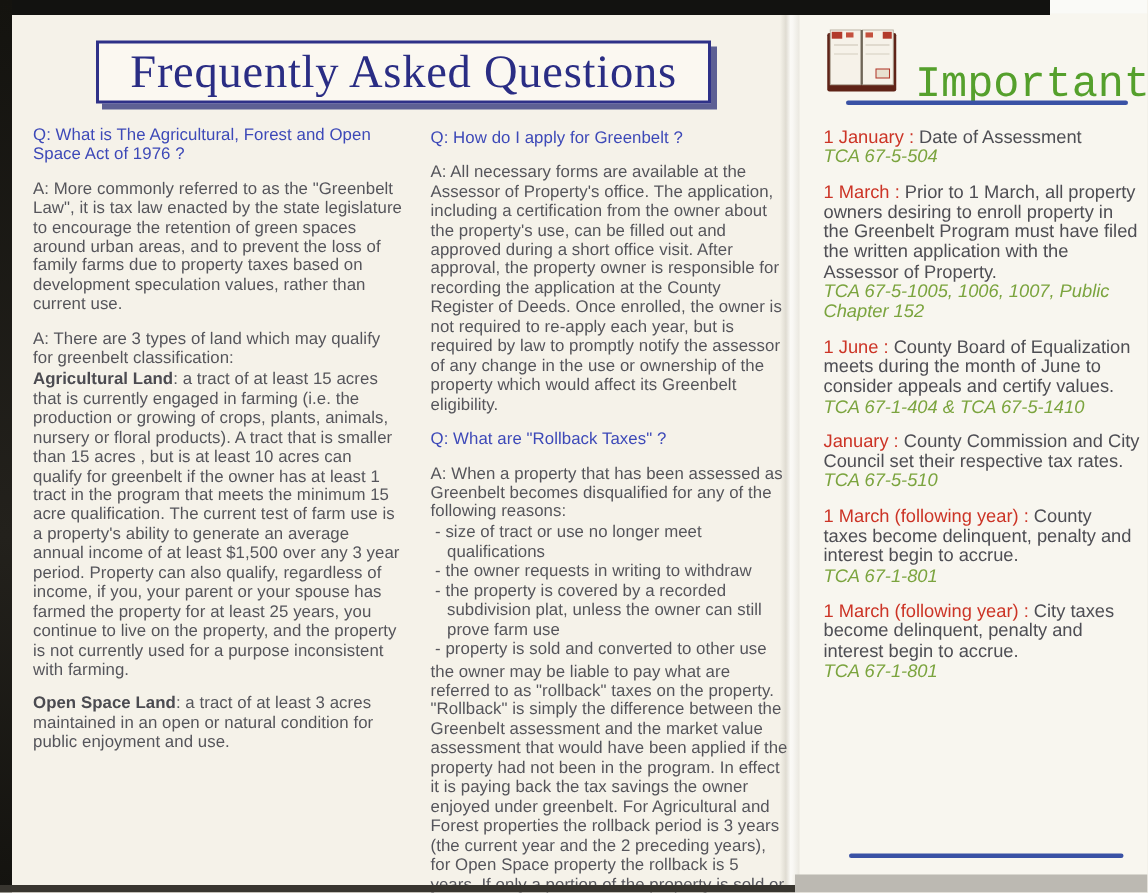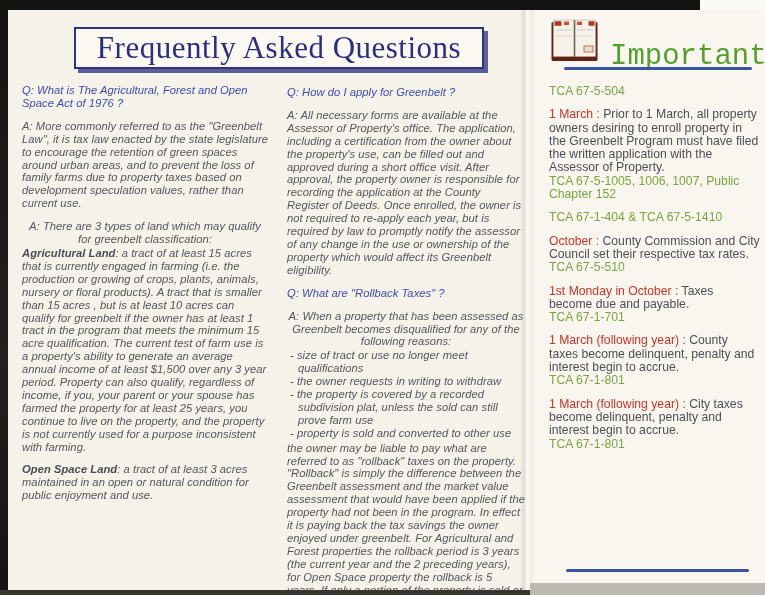--- a/index.html
+++ b/index.html
@@ -18,55 +18,55 @@
   .edge-bottom-left{ position:absolute; bottom:0; left:0; width:530px; height:5px; background:#38352f; z-index:8; }
   .edge-bottom-right{position:absolute; bottom:0; left:530px; right:0; height:12px; background:#bcb9b2; z-index:8; }
 
   .panel-left  { position:absolute; left:8px; top:10px; width:516px; height:580px; background:#f5f2e9; }
   .panel-right { position:absolute; left:528px; top:9px; width:237px; height:574px; background:#f8f6ef; }
   .fold { position:absolute; left:520px; top:0; width:13px; height:100%; z-index:4;
           background:linear-gradient(90deg, rgba(110,104,90,0) 0%, rgba(110,104,90,0.16) 30%, rgba(255,255,255,0.65) 55%, rgba(110,104,90,0.10) 100%); }
 
   
   .title-box {
-    position:absolute; left:74px; top:27px; width:406px; height:38px; z-index:2;
+    position:absolute; left:64px; top:27px; width:406px; height:38px; z-index:2;
     border:2px solid #2e3188; background:#fbf8f1;
     box-shadow:4px 4px 0 #5d6094;
     display:flex; align-items:center; justify-content:center;
     font-family:"Liberation Serif", serif; font-size:31px; color:var(--title-navy,#2a2d84);
     letter-spacing:0.5px; white-space:nowrap;
   }
 
   
   .faq-col { position:absolute; font-size:11.2px; line-height:12.9px; color:#55555b; letter-spacing:0.05px; }
   #faq-col-1 { left:22px;  top:84px; width:246px; }
   #faq-col-2 { left:287px; top:86px; width:238px; }
-  .block { margin-bottom:10px;font-style:italic; }
-  .block.tight { margin-bottom:1px;text-align:center; }
+  .block { margin-bottom:10px; }
+  .block.tight { margin-bottom:1px; }
   .block.question { color:var(--question-blue,#3d49b8); }
   .block.bullets  { margin-bottom:2px; }
   .bullet-line { padding-left:11px; text-indent:-8px; }
   .lead { font-weight:bold; color:#4b4b51;text-align:right; }
 
   
   .dates-header-icon { position:absolute; left:551px; top:19px; width:47px; height:44px; z-index:2; }
   .dates-title {
     position:absolute; left:610px; top:40px; z-index:2;
     font-family:Liberation Mono, monospace; font-size:29px; color:var(--dates-green-title,#55a02c);
     white-space:nowrap;
   }
   .divider { position:absolute; height:3px; background:var(--divider-blue,#3a52a5); border-radius:2px; z-index:2; }
   #divider-top    { left:564px; top:67px;  width:188px; }
   #divider-bottom { left:566px; top:569px; width:183px; }
 
   #dates-list { position:absolute; left:549px; top:85px; width:211px; z-index:2;
                 font-size:12.2px; line-height:13.3px; color:#4e4e54; }
   .date-entry { margin-bottom:10px; }
   .date-label, .date-colon { color:var(--date-red,#cc3426); }
-  .date-citation { color:var(--citation-green,#7ba43e); }
+  .date-citation { color:var(--citation-green,#7ba43e); font-style:italic; }
 </style>
 </head>
 <body>
 
 <div class="scan">
 
   <div class="panel-left"></div>
   <div class="panel-right"></div>
   <div class="fold"></div>
 
@@ -82,21 +82,21 @@
       <div class="block definition"><span class="lead">Open Space Land</span><span>:  a tract of at least 3 acres maintained in an open or natural condition for public enjoyment and use.</span></div>
     </div>
   <div class="faq-col" id="faq-col-2">
       <div class="block question">Q:  How do I apply for Greenbelt ?</div>
       <div class="block answer">A:  All necessary forms are available at the Assessor of Property's office.  The application, including a certification from the owner about the property's use, can be filled out and approved during a short office visit.  After approval, the property owner is responsible for recording the application at the County Register of Deeds.  Once enrolled, the owner is not required to re-apply each year, but is required by law to promptly notify the assessor of any change in the use or ownership of the property which would affect its Greenbelt eligibility.</div>
       <div class="block question">Q:  What are "Rollback Taxes" ?</div>
       <div class="block answer tight">A:  When a property that has been assessed as Greenbelt becomes disqualified for any of the following reasons:</div>
       <div class="block bullets">
         <div class="bullet-line">- size of tract or use no longer meet qualifications</div>
         <div class="bullet-line">- the owner requests in writing to withdraw</div>
-        <div class="bullet-line">- the property is covered by a recorded subdivision plat, unless the sold can still prove farm use</div>
+        <div class="bullet-line">- the property is covered by a recorded subdivision plat, unless the owner can still prove farm use</div>
         <div class="bullet-line">- property is sold and converted to other use</div>
       </div>
       <div class="block answer">the owner may be liable to pay what are referred to as "rollback" taxes on the property.  "Rollback" is simply the difference between the Greenbelt assessment and the market value assessment that would have been applied if the property had not been in the program.  In effect it is paying back the tax savings the owner enjoyed under greenbelt.  For Agricultural and Forest properties the rollback period is 3 years (the current year and the 2 preceding years), for Open Space property the rollback is 5 years.  If only a portion of the property is sold or converted to a non-qualifying use, rollback is only assessed on that portion, as long as the remainder of the property still qualifies.  Rollback assessments are made on the next tax roll after the property no longer qualifies for greenbelt.  An owner should fully understand "rollback" before applying for the Greenbelt program.</div>
     </div>
 
   <svg class="dates-header-icon" viewBox="0 0 47 44">
     <rect x="0.5" y="3" width="46" height="39" rx="1.5" fill="#5f2317"></rect>
     <rect x="2.5" y="1" width="20.5" height="36.5" fill="#f6f2e9" stroke="#b6ae9f" stroke-width="0.6"></rect>
     <rect x="24" y="1" width="20.5" height="36.5" fill="#f6f2e9" stroke="#b6ae9f" stroke-width="0.6"></rect>
     <line x1="23.5" y1="1" x2="23.5" y2="37.5" stroke="#6e6557" stroke-width="1.4"></line>
@@ -107,36 +107,34 @@
     <line x1="5" y1="11" x2="21" y2="11" stroke="#c9c2b3" stroke-width="0.8"></line>
     <line x1="26" y1="11" x2="42" y2="11" stroke="#c9c2b3" stroke-width="0.8"></line>
     <line x1="5" y1="17" x2="21" y2="17" stroke="#d4cec0" stroke-width="0.8"></line>
     <line x1="26" y1="17" x2="42" y2="17" stroke="#d4cec0" stroke-width="0.8"></line>
     <rect x="33" y="27" width="9" height="6" fill="#e8e0cf" stroke="#b23a2c" stroke-width="0.7"></rect>
   </svg>
   <span class="dates-title">Important Dates</span>
   <div class="divider" id="divider-top"></div>
   <div id="dates-list">
       <div class="date-entry">
+        <div><span class="date-label">1 January</span><span class="date-colon"> : </span>  <span>Date of Assessment</span></div>
         <div class="date-citation">TCA 67-5-504</div>
       </div>
       <div class="date-entry">
         <div><span class="date-label">1 March</span><span class="date-colon"> : </span>  <span>Prior to 1 March, all property owners desiring to enroll property in the Greenbelt Program must have filed the written application with the Assessor of Property.</span></div>
         <div class="date-citation">TCA 67-5-1005, 1006, 1007, Public Chapter 152</div>
       </div>
       <div class="date-entry">
+        <div><span class="date-label">1 June</span><span class="date-colon"> : </span>  <span>County Board of Equalization meets during the month of June to consider appeals and certify values.</span></div>
         <div class="date-citation">TCA 67-1-404 &amp; TCA 67-5-1410</div>
       </div>
       <div class="date-entry">
-        <div><span class="date-label">October</span><span class="date-colon"> : </span>  <span>County Commission and City Council set their respective tax rates.</span></div>
+        <div><span class="date-label">January</span><span class="date-colon"> : </span>  <span>County Commission and City Council set their respective tax rates.</span></div>
         <div class="date-citation">TCA 67-5-510</div>
-      </div>
-      <div class="date-entry">
-        <div><span class="date-label">1st Monday in October</span><span class="date-colon"> : </span>  <span>Taxes become due and payable.</span></div>
-        <div class="date-citation">TCA 67-1-701</div>
       </div>
       <div class="date-entry">
         <div><span class="date-label">1 March (following year)</span><span class="date-colon"> : </span>  <span>County taxes become delinquent, penalty and interest begin to accrue.</span></div>
         <div class="date-citation">TCA 67-1-801</div>
       </div>
       <div class="date-entry">
         <div><span class="date-label">1 March (following year)</span><span class="date-colon"> : </span>  <span>City taxes become delinquent, penalty and interest begin to accrue.</span></div>
         <div class="date-citation">TCA 67-1-801</div>
       </div>
     </div>

